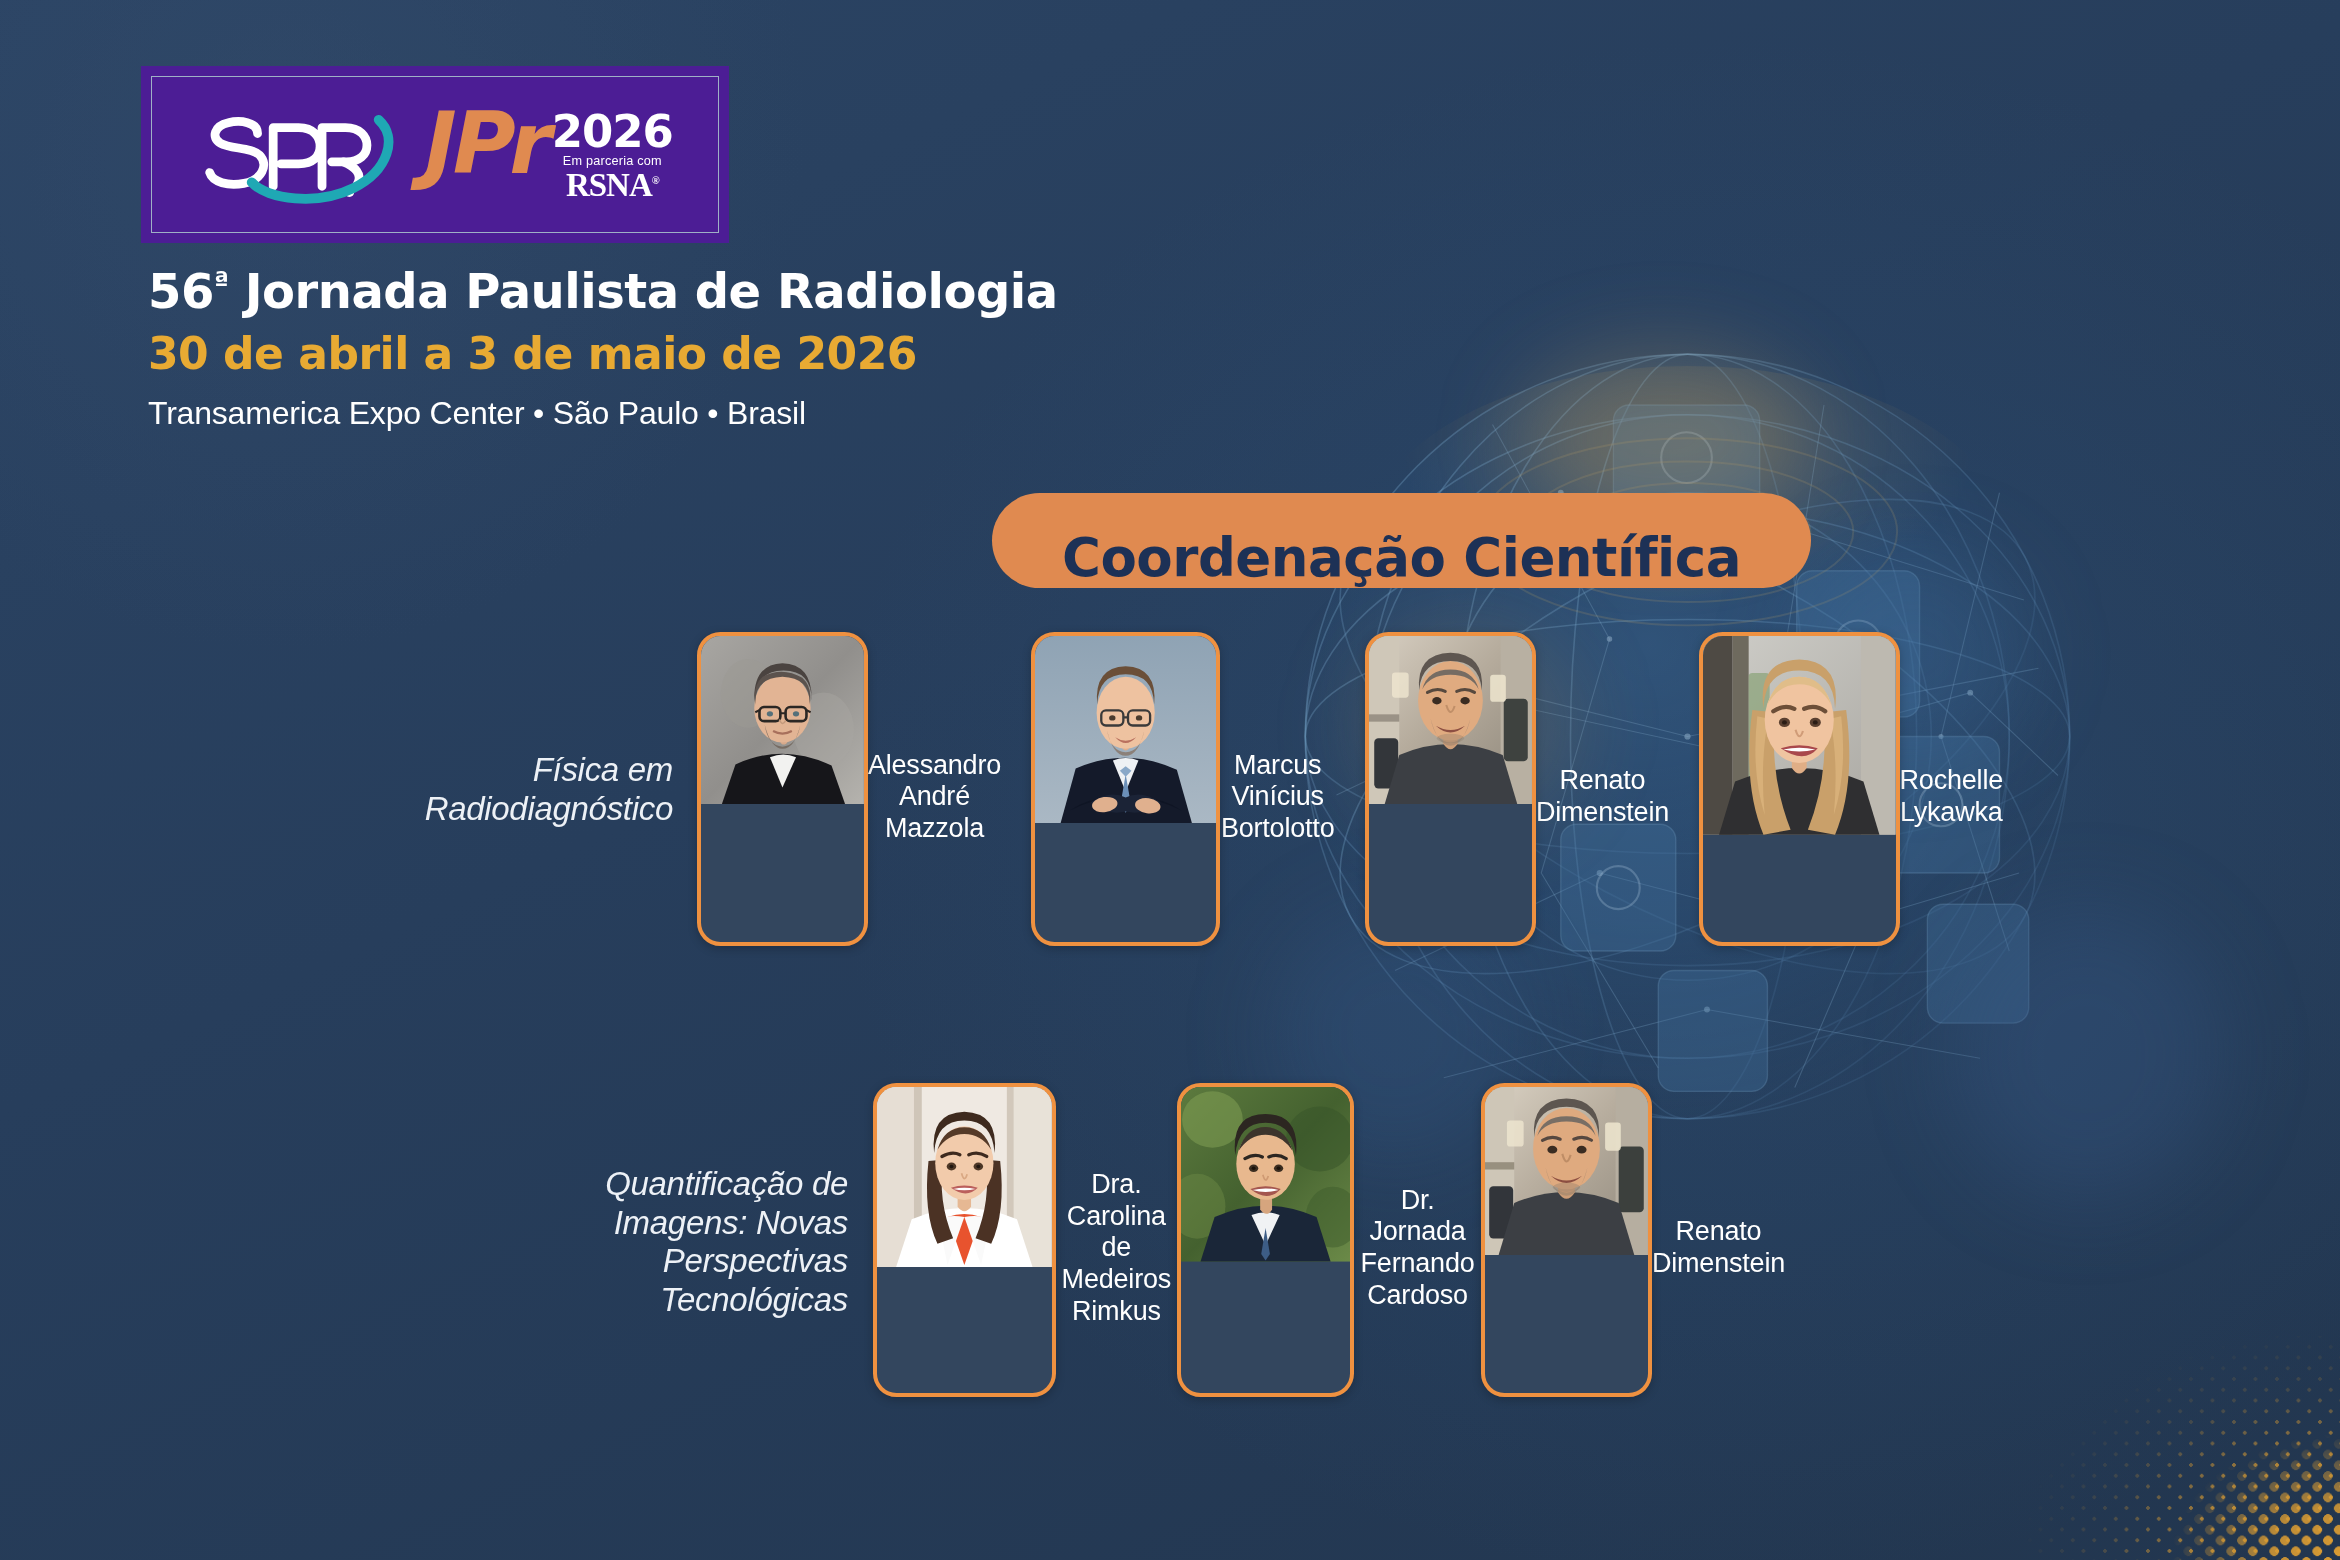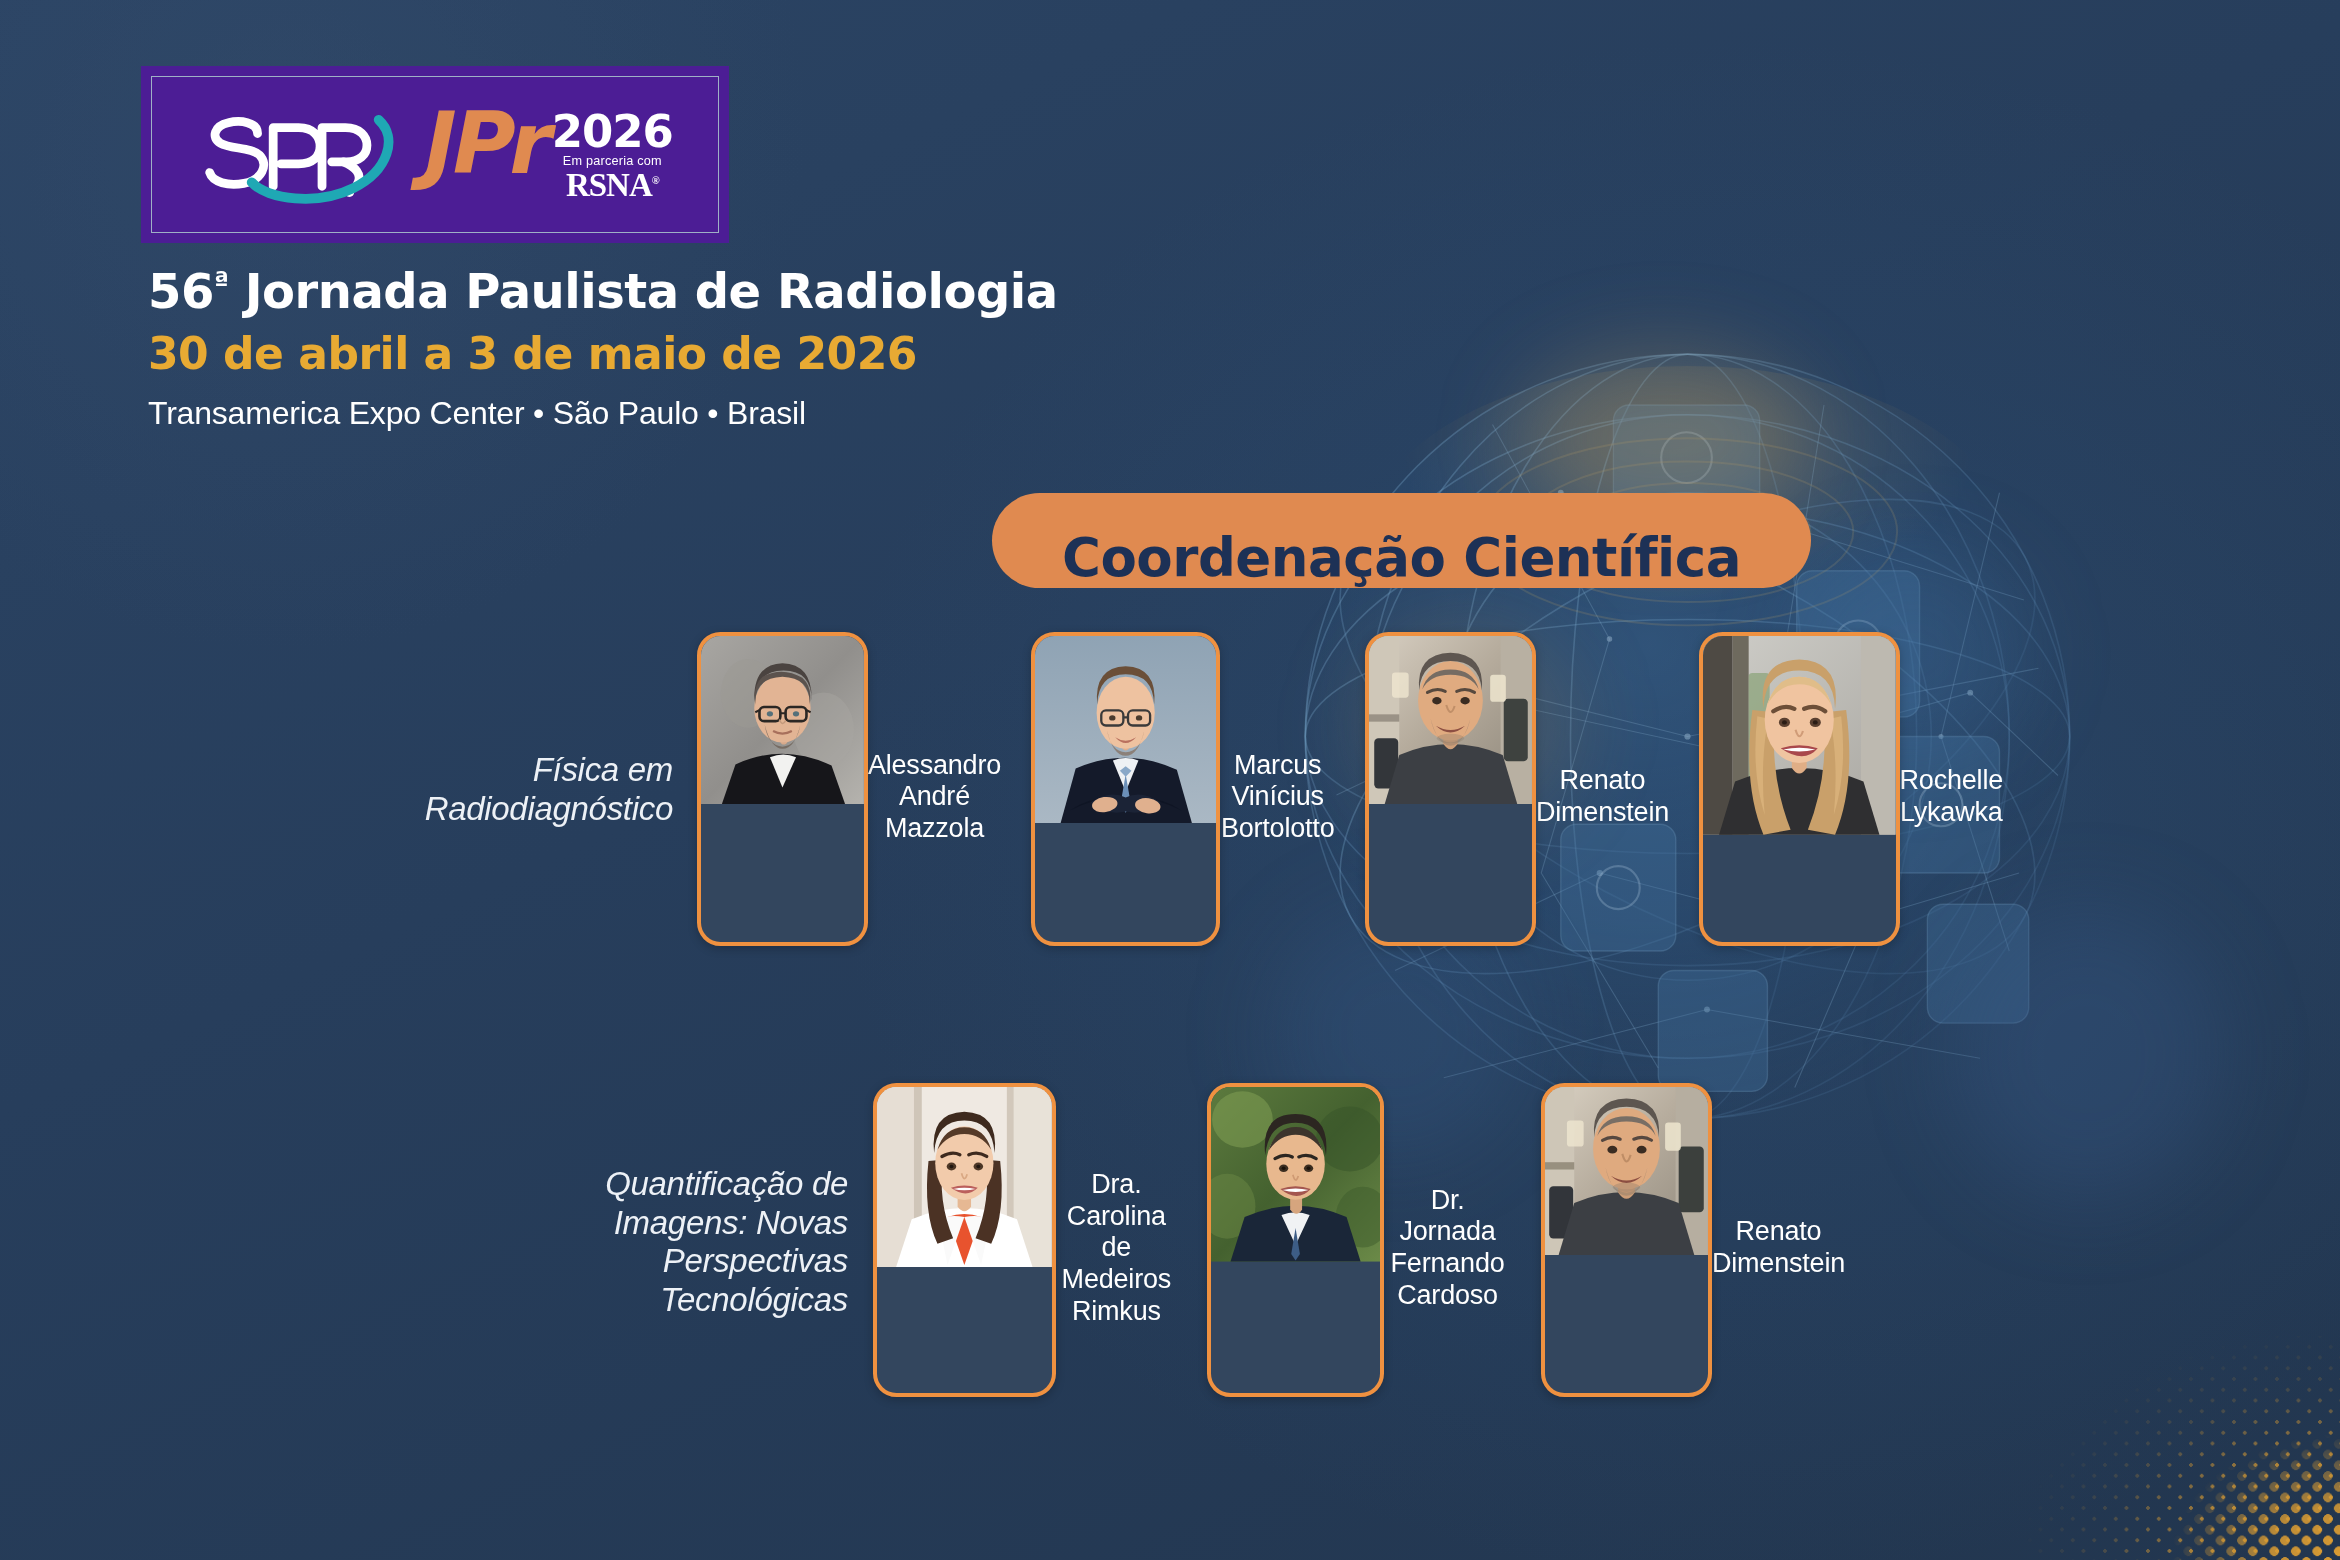--- a/index.html
+++ b/index.html
@@ -115,21 +115,21 @@
   .cat-label {
     position:absolute; color:#edf1f6; font-style:italic;
     font-size:33px; line-height:1.17; text-align:right; letter-spacing:-0.3px;
   }
   .cat-1 { left:244px; top:751px; width:429px; }
   .cat-2 { left:429px; top:1165px; width:419px; }
 
   
   .row { position:absolute; display:flex; }
   .row-1 { left:697px; top:632px; gap:30px; }
-  .row-2 { left:873px; top:1083px; gap:30px; }
+  .row-2 { left:873px; top:1083px; }
 
   .person { width:304px; display:flex; align-items:center; }
   .photo-frame {
     width:304px; height:314px;
     border:4.9px solid #ef9140;
     border-radius:23.4px;
     overflow:hidden;
     background:#33465e;
     position:relative;
     box-shadow:0 2.9px 9.8px rgba(0,0,0,0.22);

